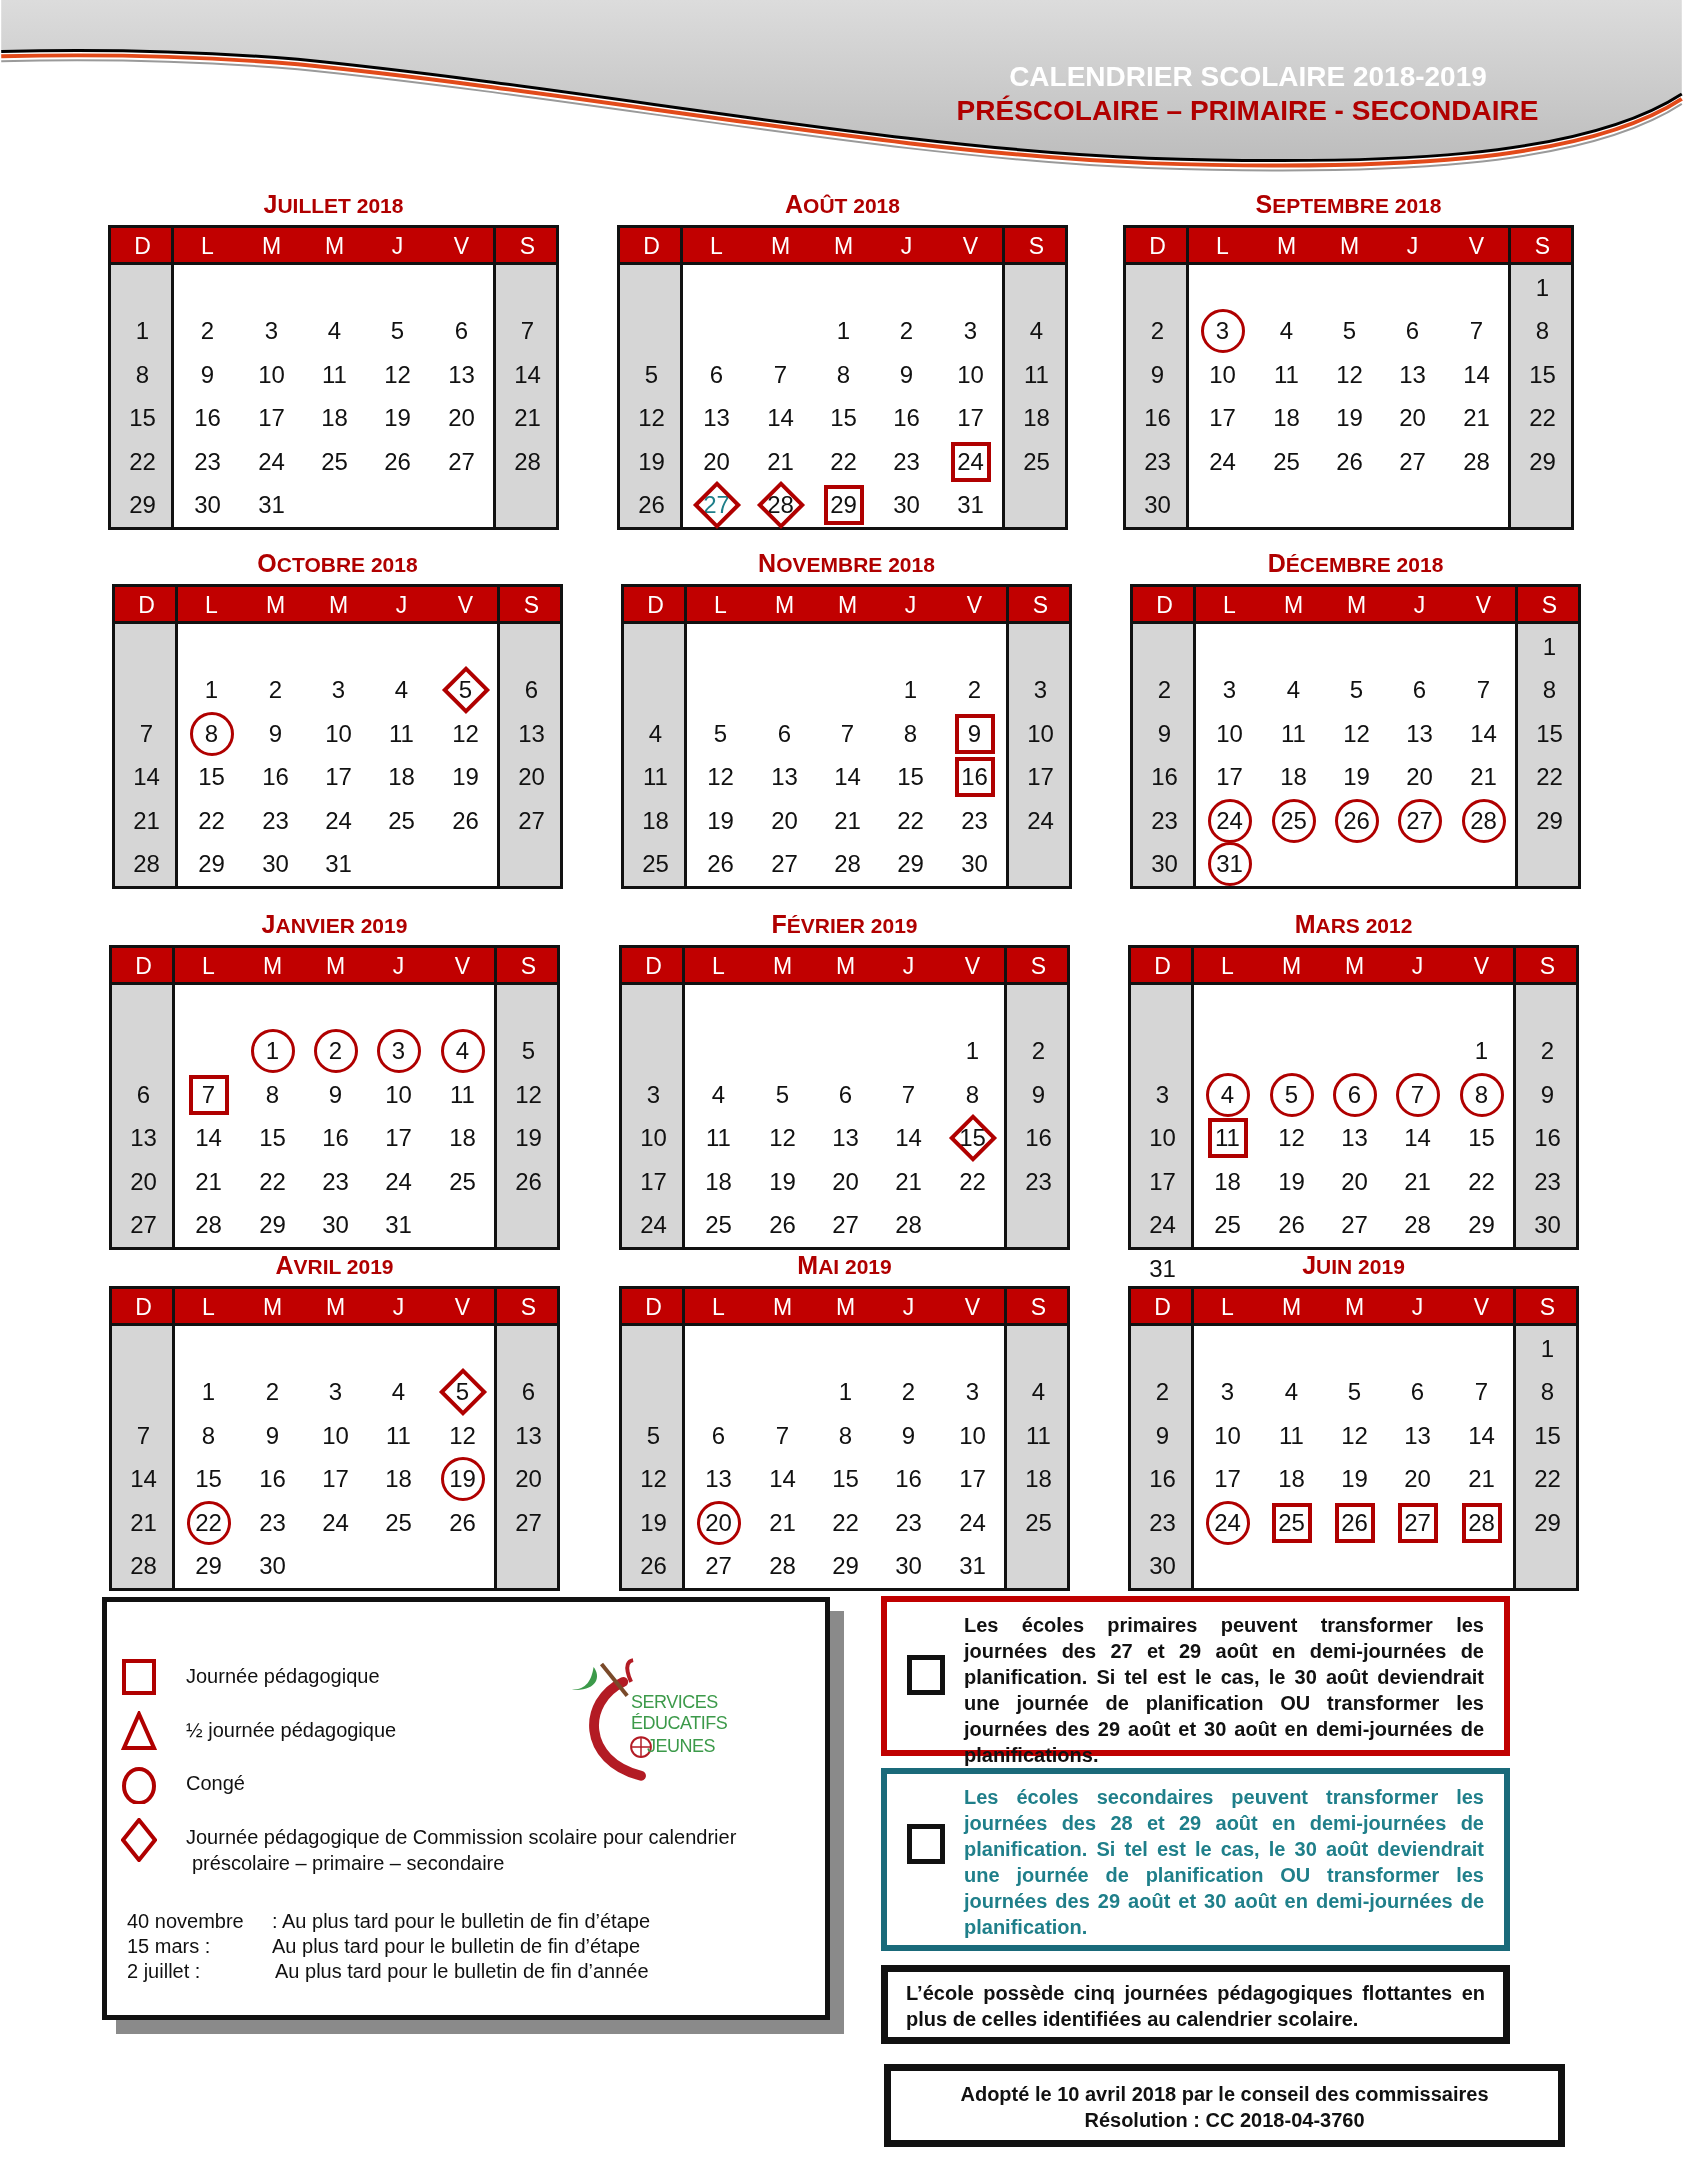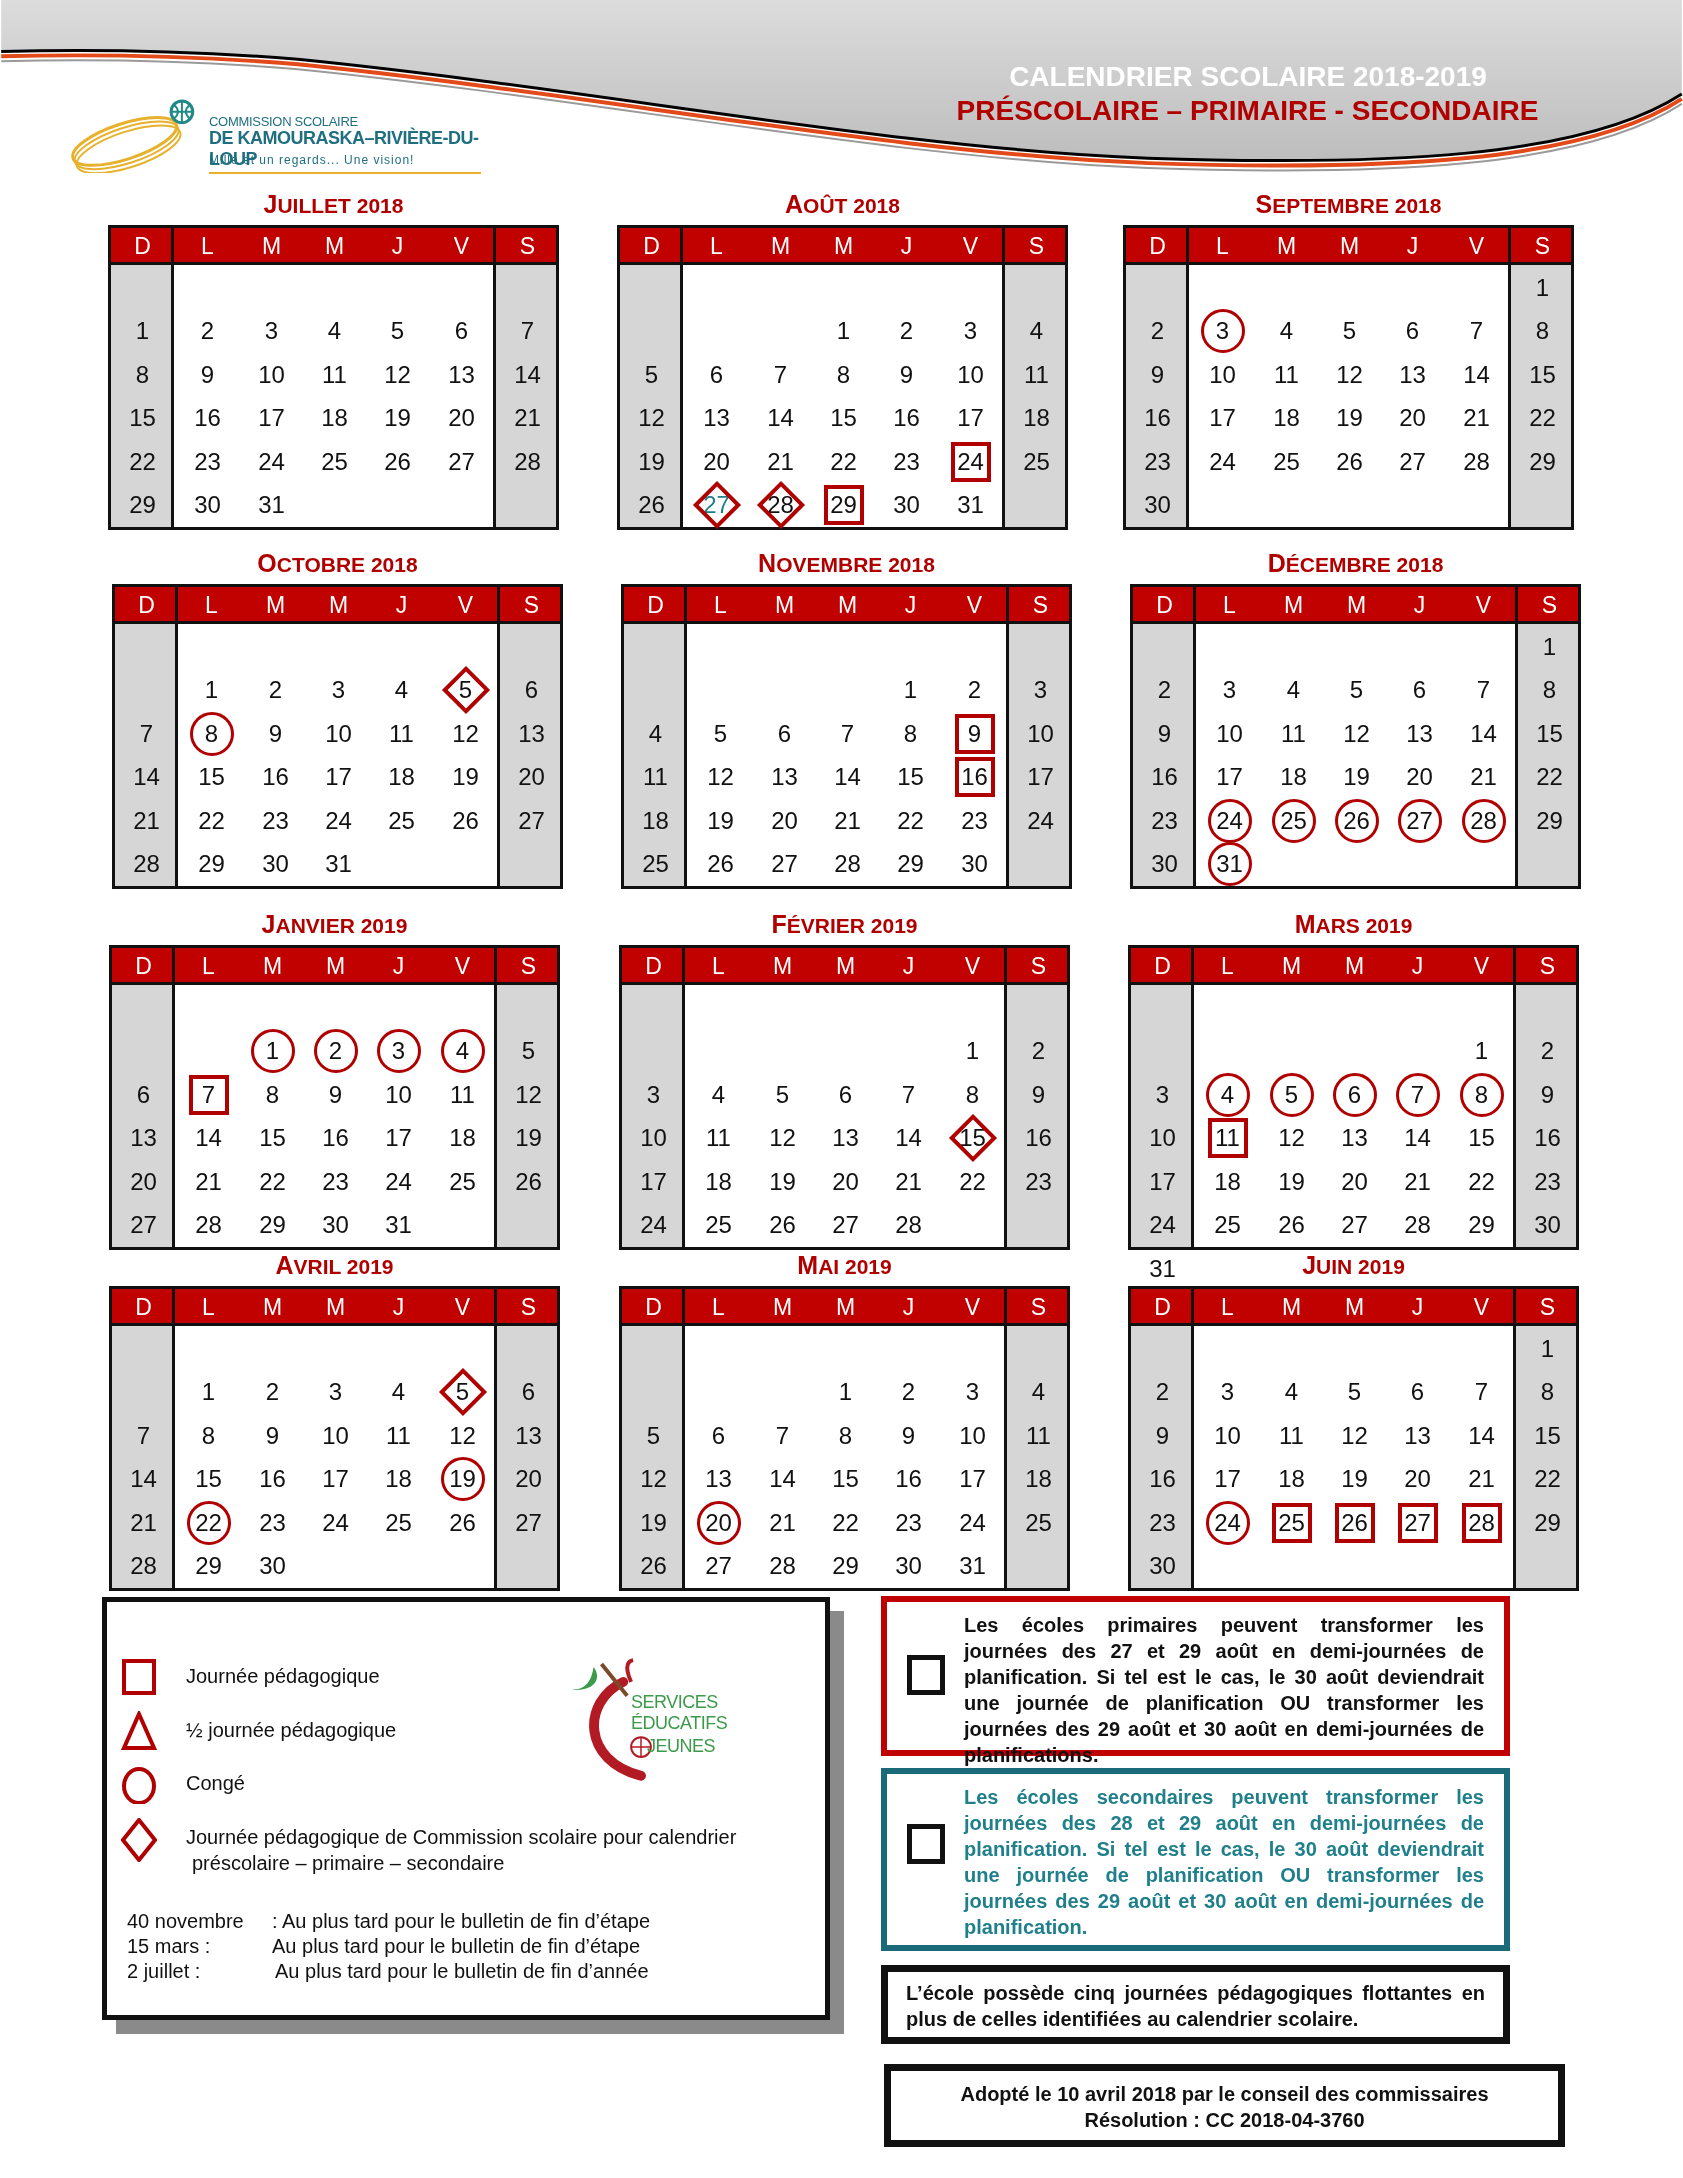--- a/index.html
+++ b/index.html
@@ -66,32 +66,20 @@
         <stop offset="1" stop-color="#bdbdbd"></stop>
       </linearGradient>
     </defs>
     <path d="M0 0 H1700 V95 C1600 160 1400 168 1160 160 C900 150 600 90 300 60 C180 50 80 50 0 52 Z" fill="url(#g)"></path>
     <path d="M0 52 C80 50 180 50 300 60 C600 90 900 150 1160 160 C1400 168 1600 160 1700 95" fill="none" stroke="#000" stroke-width="3"></path>
     <path d="M0 57 C80 55 180 55 300 65 C600 95 900 155 1160 165 C1400 173 1600 165 1700 100" fill="none" stroke="#e24a1a" stroke-width="4"></path>
     <path d="M0 62 C80 60 180 60 300 70 C600 100 900 160 1160 170 C1400 178 1600 170 1700 105" fill="none" stroke="#9a9a9a" stroke-width="2"></path>
   </svg>
   <div class="title1">CALENDRIER SCOLAIRE 2018-2019</div>
   <div class="title2">PRÉSCOLAIRE – PRIMAIRE - SECONDAIRE</div>
-  <div class="logo">
-    <svg width="139" height="79" viewBox="0 0 140 80" style="position:absolute;left:0;top:0">
-      <ellipse cx="60" cy="48" rx="55" ry="18" transform="rotate(-18 60 48)" fill="none" stroke="#e7b12b" stroke-width="3"></ellipse>
-      <ellipse cx="62" cy="52" rx="55" ry="18" transform="rotate(-18 62 52)" fill="none" stroke="#e7b12b" stroke-width="2"></ellipse>
-      <ellipse cx="64" cy="56" rx="55" ry="18" transform="rotate(-18 64 56)" fill="none" stroke="#e7b12b" stroke-width="2"></ellipse>
-      <circle cx="118" cy="18" r="11" fill="none" stroke="#1f8a88" stroke-width="3"></circle>
-      <path d="M107 18 H129 M118 7 V29 M110 11 Q118 18 110 25 M126 11 Q118 18 126 25" stroke="#1f8a88" stroke-width="2" fill="none"></path>
-    </svg>
-    <div class="l1">COMMISSION SCOLAIRE</div>
-    <div class="l2">DE KAMOURASKA–RIVIÈRE-DU-LOUP</div>
-    <div class="l3">Mille et un regards... Une vision!</div>
-  </div>
 </div>
 
 <div class="month" style="left:108px;top:188px">
     <div class="mtitle"><span class="cap">J</span><span class="rest">UILLET 2018</span></div>
     <div class="grid">
       <div class="dhead"></div>
       <div class="hsep" style="left:60px"></div>
       <div class="hsep" style="right:60px"></div>
       <div class="colbg sun"></div>
       <div class="colbg sat"></div>
@@ -460,21 +448,21 @@
       <div class="cell" style="left:319px;top:212px">22</div>
       <div class="cell" style="left:385px;top:212px">23</div>
       <div class="cell" style="left:0px;top:255px">24</div>
       <div class="cell" style="left:65px;top:255px">25</div>
       <div class="cell" style="left:129px;top:255px">26</div>
       <div class="cell" style="left:192px;top:255px">27</div>
       <div class="cell" style="left:255px;top:255px">28</div>
     </div>
   </div>
 <div class="month" style="left:1128px;top:908px">
-    <div class="mtitle"><span class="cap">M</span><span class="rest">ARS 2019</span></div>
+    <div class="mtitle"><span class="cap">M</span><span class="rest">ARS 2012</span></div>
     <div class="grid">
       <div class="dhead"></div>
       <div class="hsep" style="left:60px"></div>
       <div class="hsep" style="right:60px"></div>
       <div class="colbg sun"></div>
       <div class="colbg sat"></div>
       <div class="dh" style="left:0px">D</div>
       <div class="dh" style="left:65px">L</div>
       <div class="dh" style="left:129px">M</div>
       <div class="dh" style="left:192px">M</div>

